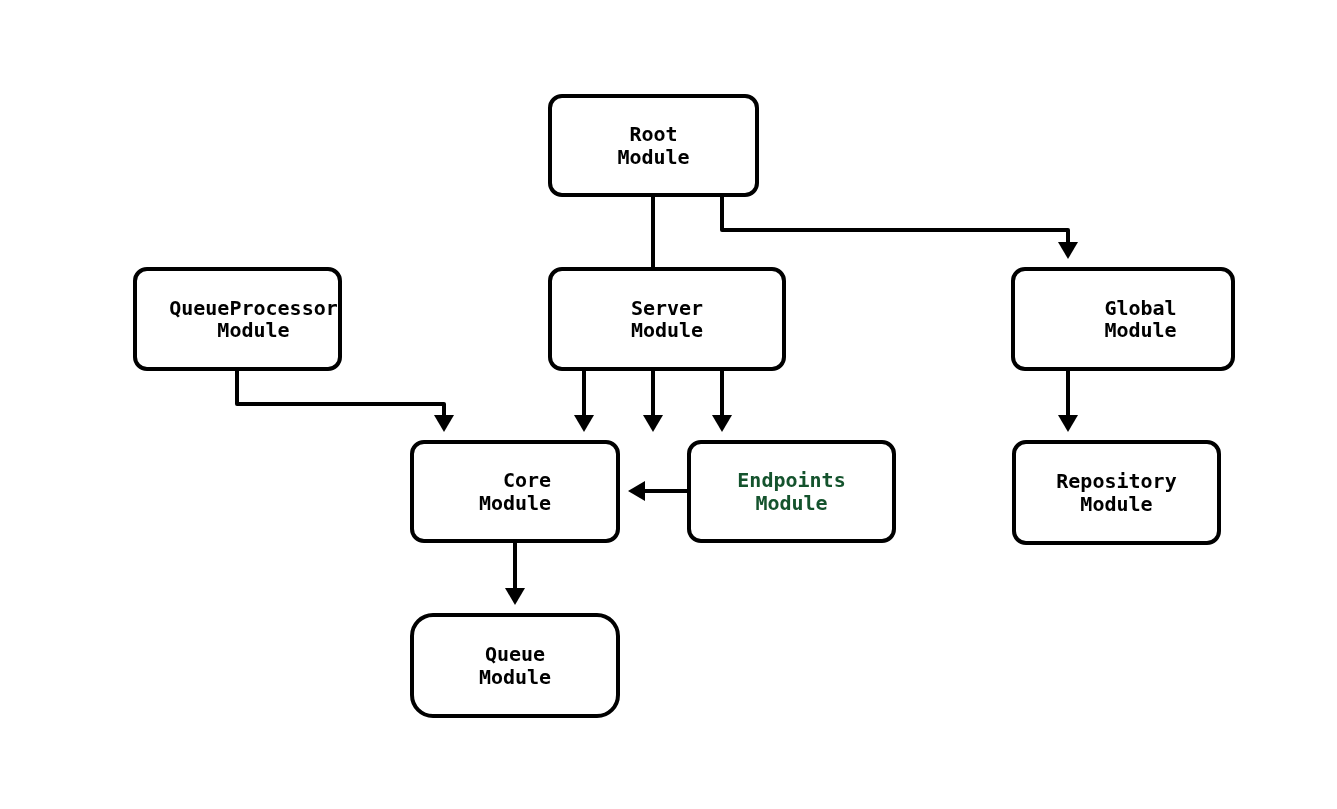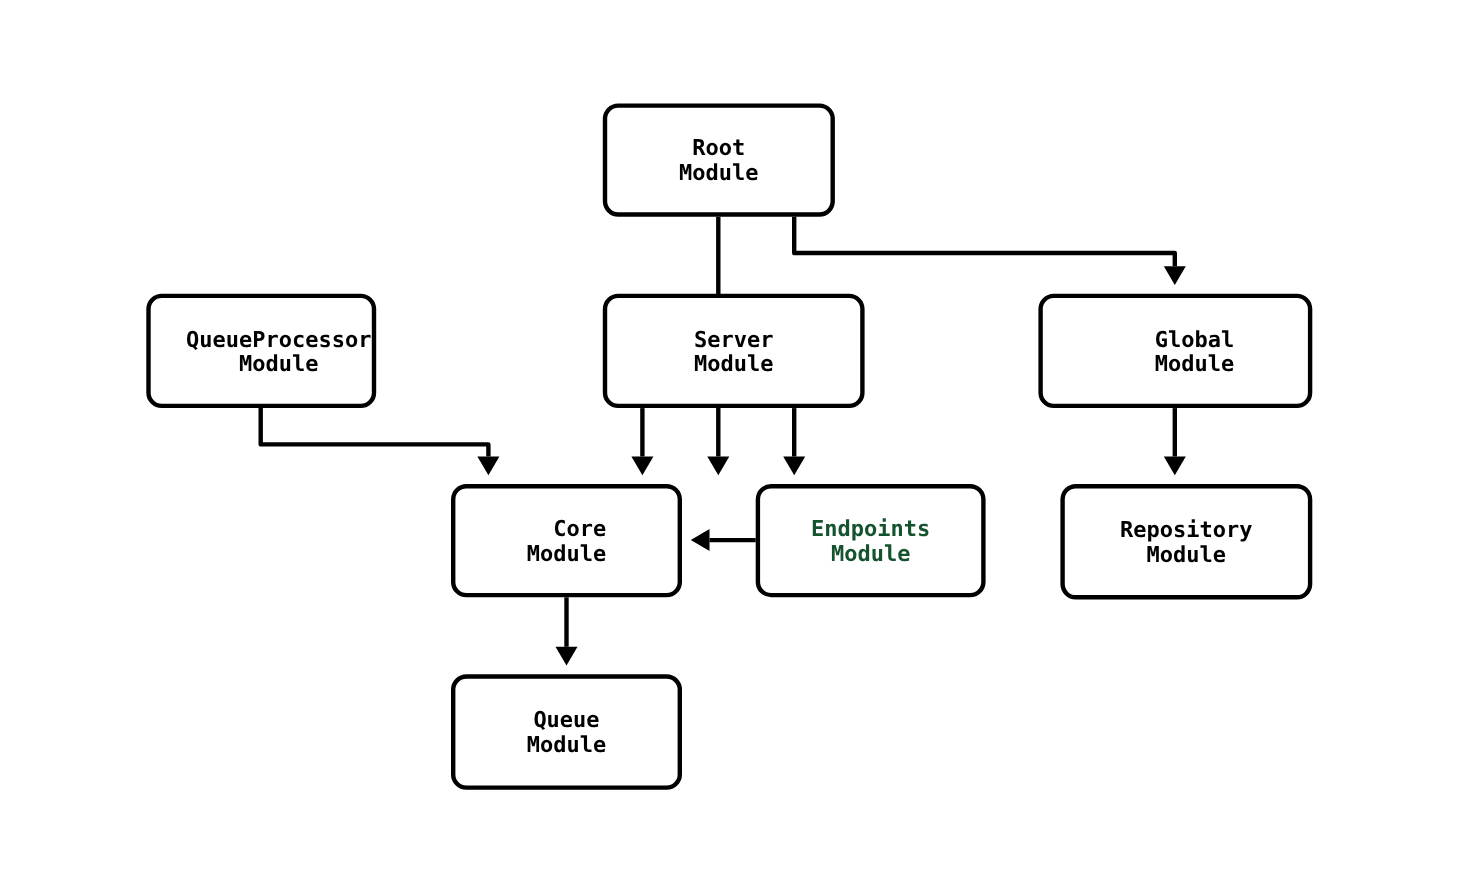--- a/index.html
+++ b/index.html
@@ -92,35 +92,35 @@
 Module</div>
       </div>
       <div class="node" style="left: 133px; top: 267px; width: 209px; height: 104px; border-color: rgb(0, 0, 0); padding-left: 32px;">
         <div class="node-label" style="color: rgb(0, 0, 0);">QueueProcessor
 Module</div>
       </div>
       <div class="node" style="left: 548px; top: 267px; width: 238px; height: 104px; border-color: rgb(0, 0, 0);">
         <div class="node-label" style="color: rgb(0, 0, 0);">Server
 Module</div>
       </div>
-      <div class="node" style="left: 944px; top: 267px; width: 249px; height: 104px; border-color: rgb(0, 0, 0); padding-left: 35px;">
+      <div class="node" style="left: 1011px; top: 267px; width: 224px; height: 104px; border-color: rgb(0, 0, 0); padding-left: 35px;">
         <div class="node-label" style="color: rgb(0, 0, 0);">Global
 Module</div>
       </div>
       <div class="node" style="left: 410px; top: 440px; width: 210px; height: 103px; border-color: rgb(0, 0, 0);">
         <div class="node-label" style="color: rgb(0, 0, 0); text-align: right;">Core
 Module</div>
       </div>
       <div class="node" style="left: 687px; top: 440px; width: 209px; height: 103px; border-color: rgb(0, 0, 0);">
         <div class="node-label" style="color: #14532d;">Endpoints
 Module</div>
       </div>
-      <div class="node" style="left: 964px; top: 440px; width: 229px; height: 105px; border-color: rgb(0, 0, 0);">
+      <div class="node" style="left: 1012px; top: 440px; width: 209px; height: 105px; border-color: rgb(0, 0, 0);">
         <div class="node-label" style="color: rgb(0, 0, 0);">Repository
 Module</div>
       </div>
-      <div class="node" style="left: 410px; top: 613px; width: 210px; height: 105px; border-color: rgb(0, 0, 0);">
+      <div class="node" style="left: 410px; top: 613px; width: 210px; height: 105px; border-color: rgb(0, 0, 0); border-radius: 23px;">
         <div class="node-label" style="color: rgb(0, 0, 0);">Queue
 Module</div>
       </div>
     </div>
 
 </div>
 
 </body></html>

